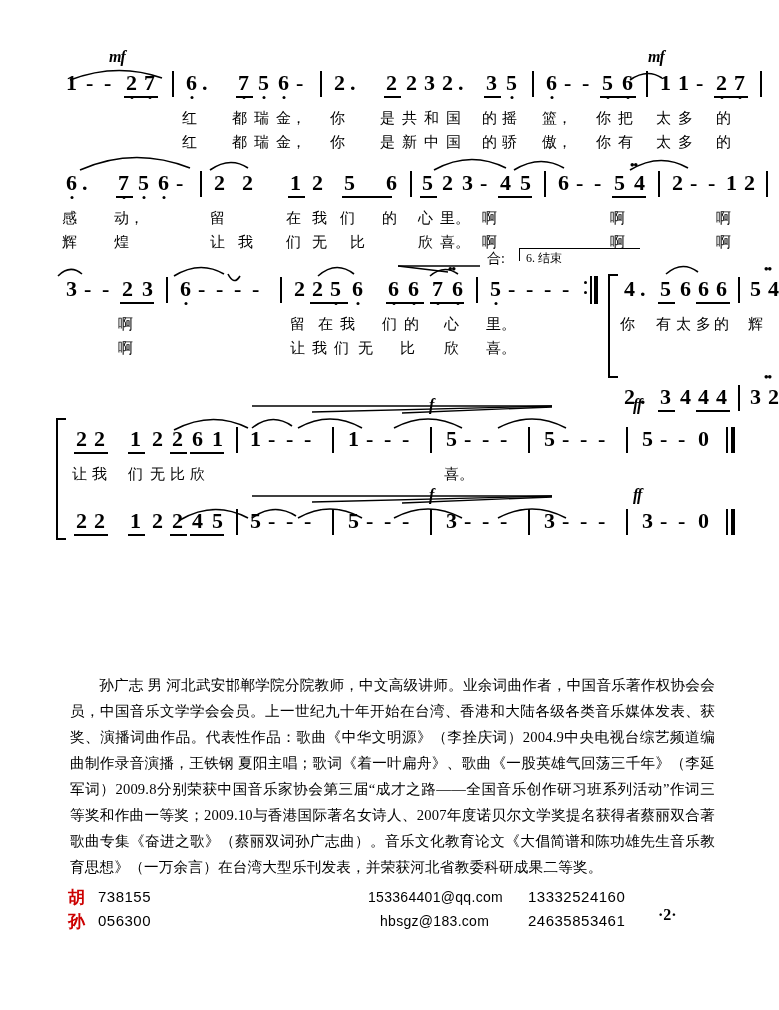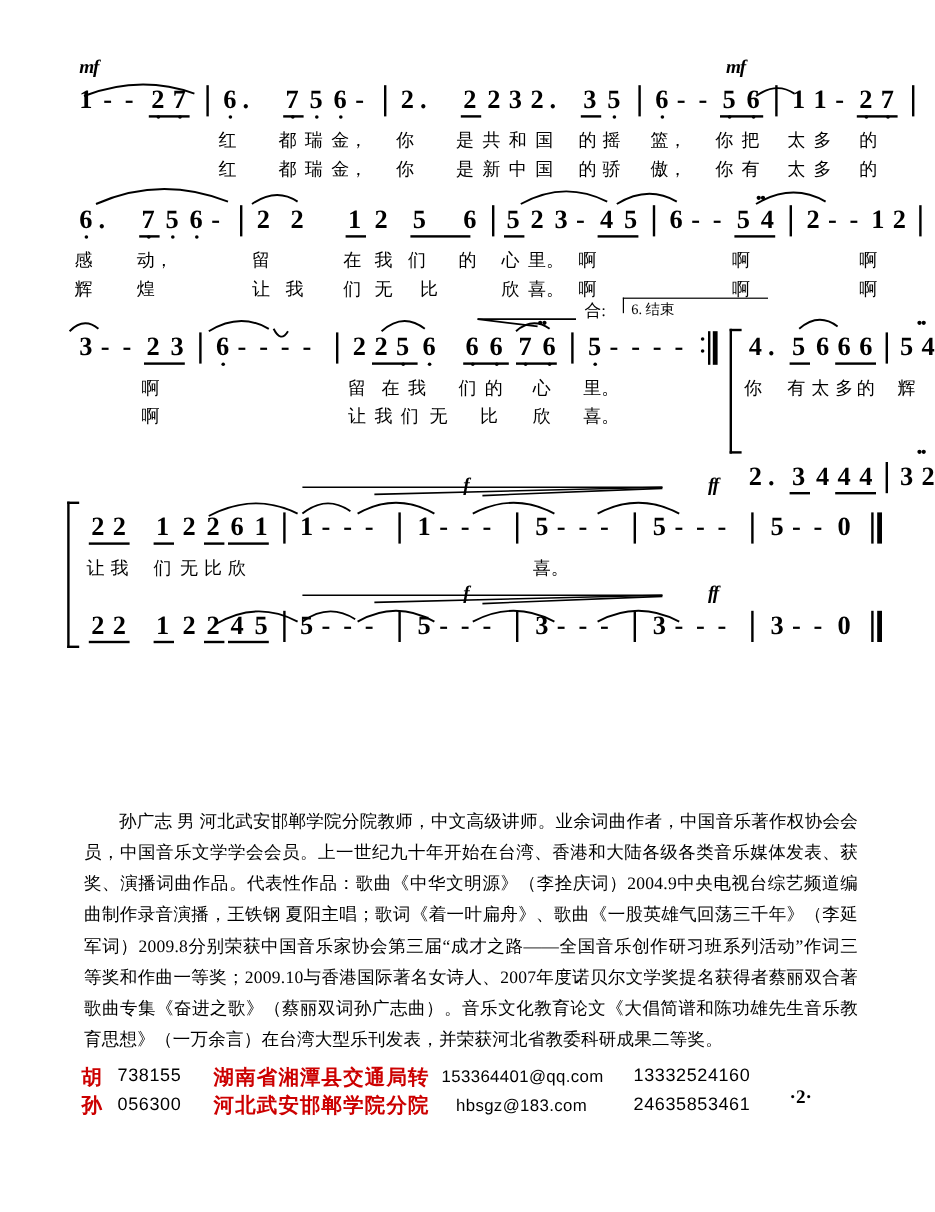--- a/index.html
+++ b/index.html
@@ -154,20 +154,21 @@
   }
 
   
   .dyn {
     position: absolute;
     font-family: "Liberation Serif", "DejaVu Serif", serif;
     font-style: italic;
     font-weight: bold;
     font-size: 16px;
     letter-spacing: -1px;
+    margin-left: 43px;
   }
 
   
   .arcs {
     position: absolute;
     left: 0; top: 0;
     overflow: visible;
     pointer-events: none;
   }
 
@@ -777,28 +778,26 @@
 
 
   <div class="bio">
     <p>孙广志 男 河北武安邯郸学院分院教师，中文高级讲师。业余词曲作者，中国音乐著作权协会会员，中国音乐文学学会会员。上一世纪九十年开始在台湾、香港和大陆各级各类音乐媒体发表、获奖、演播词曲作品。代表性作品：歌曲《中华文明源》（李拴庆词）2004.9中央电视台综艺频道编曲制作录音演播，王铁钢 夏阳主唱；歌词《着一叶扁舟》、歌曲《一股英雄气回荡三千年》（李延军词）2009.8分别荣获中国音乐家协会第三届“成才之路——全国音乐创作研习班系列活动”作词三等奖和作曲一等奖；2009.10与香港国际著名女诗人、2007年度诺贝尔文学奖提名获得者蔡丽双合著歌曲专集《奋进之歌》（蔡丽双词孙广志曲）。音乐文化教育论文《大倡简谱和陈功雄先生音乐教育思想》（一万余言）在台湾大型乐刊发表，并荣获河北省教委科研成果二等奖。</p>
   </div>
 
   <div class="footer">
     <div class="frow">
       <span class="fname" style="left:0px;">胡</span>
       <span class="fzip" style="left:30px; top:2px;">738155</span>
-      <span class="faddr" style="left:110px;">湖南省湘潭县交通局转</span>
       <span class="femail" style="left:300px; top:3px;">153364401@qq.com</span>
       <span class="fphone" style="left:460px; top:2px;">13332524160</span>
     </div>
     <div class="frow">
       <span class="fname" style="left:0px;">孙</span>
       <span class="fzip" style="left:30px; top:2px;">056300</span>
-      <span class="faddr" style="left:110px;">河北武安邯郸学院分院</span>
       <span class="femail" style="left:312px; top:3px;">hbsgz@183.com</span>
       <span class="fphone" style="left:460px; top:2px;">24635853461</span>
     </div>
   </div>
 
   <div class="pagenum">·2·</div>
 
 </div>
 
 </body></html>

